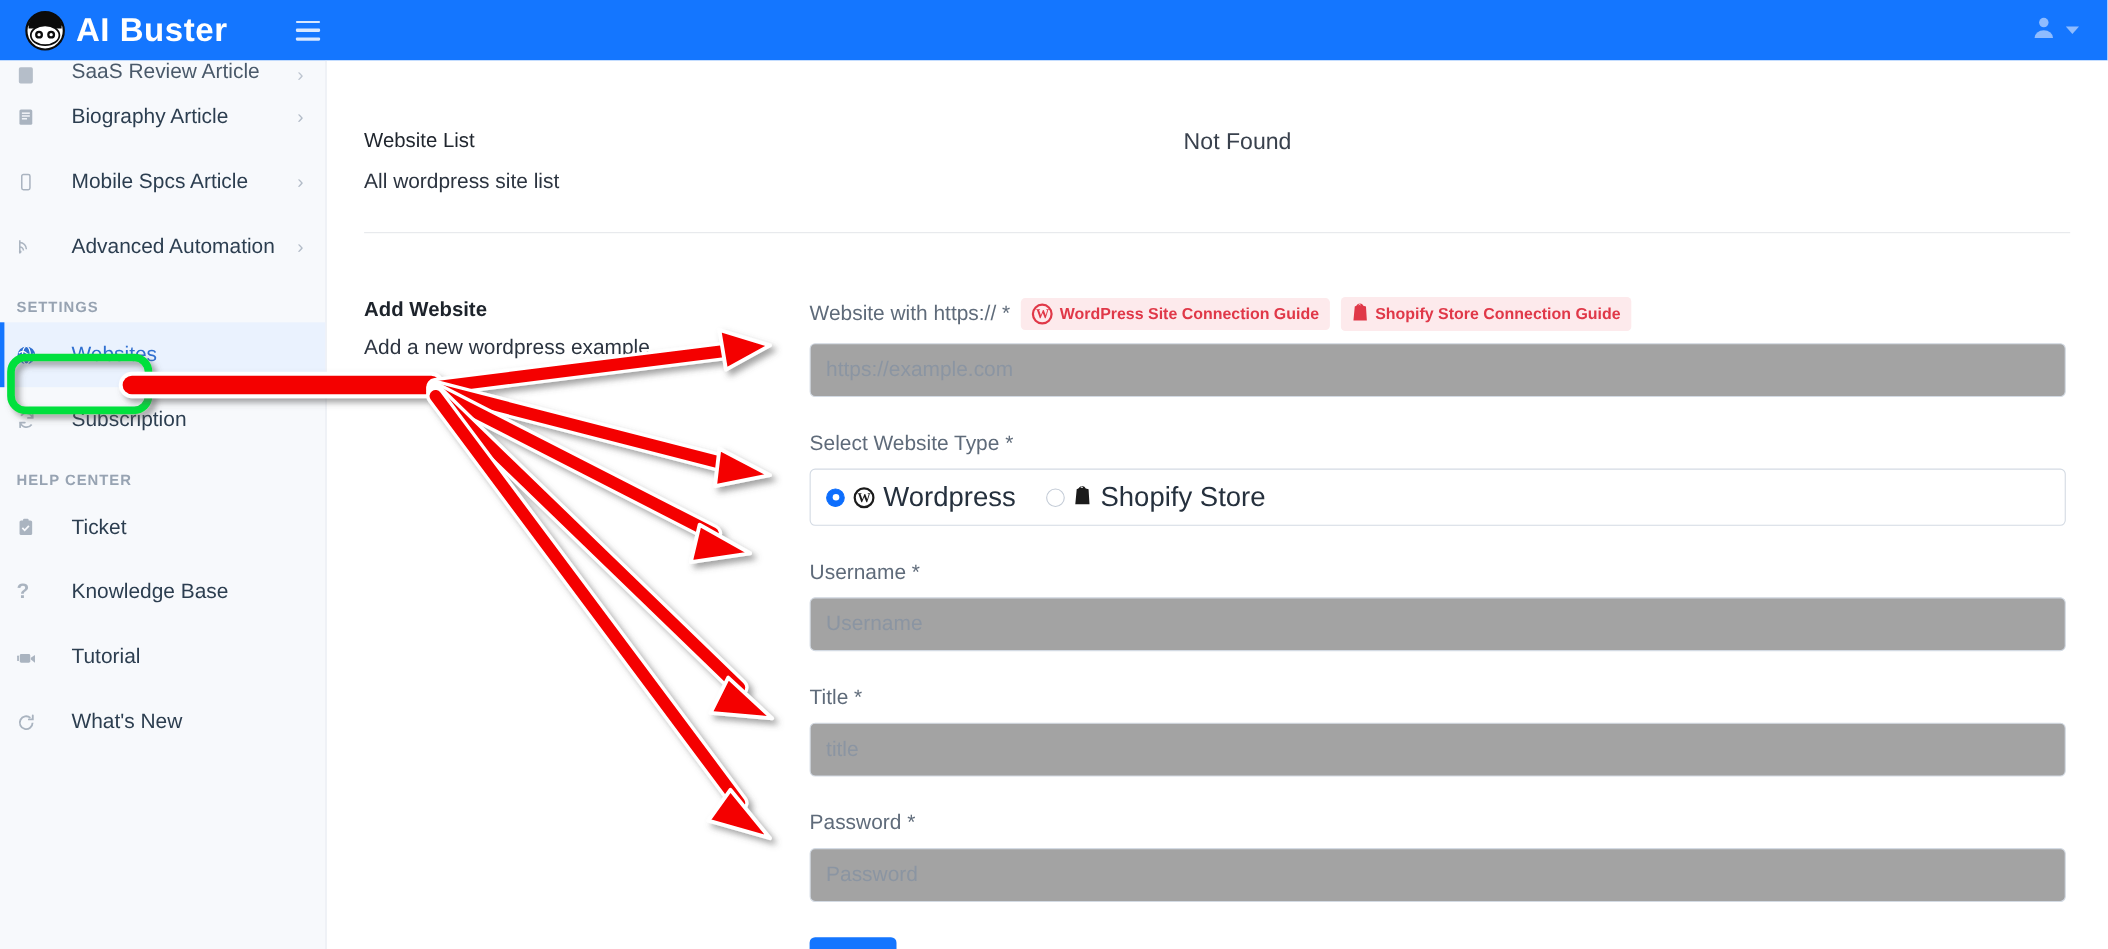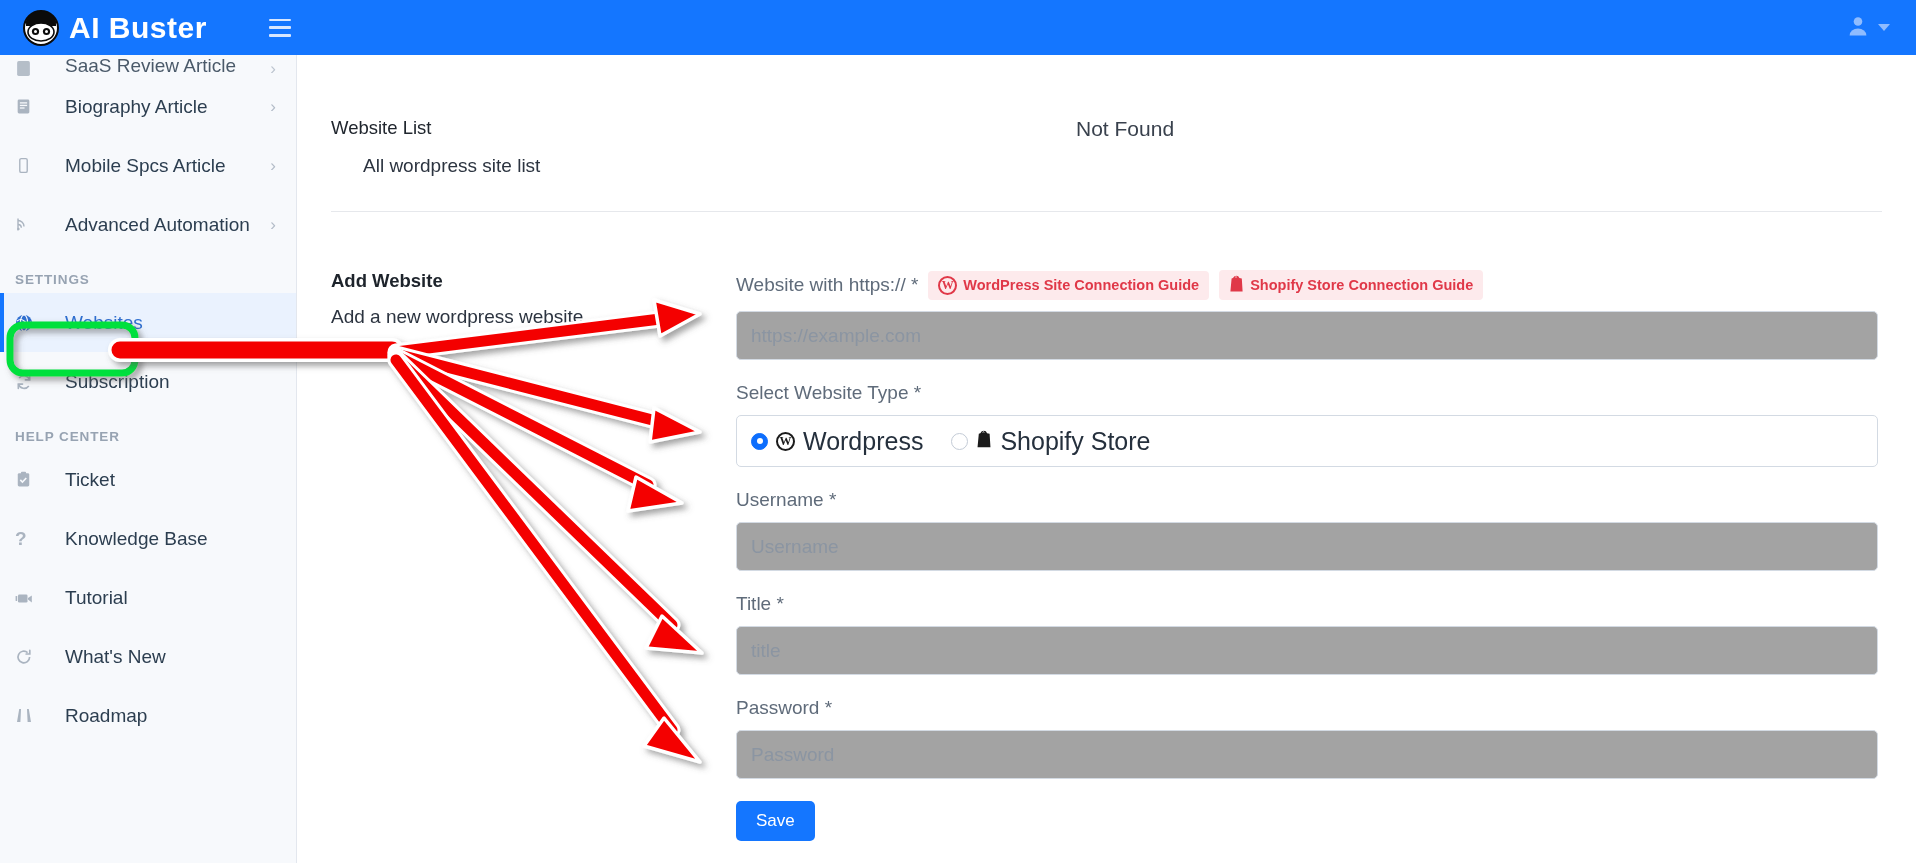--- a/index.html
+++ b/index.html
@@ -83,33 +83,33 @@
     width: 1619px; height: 808px; background: #fff; overflow: hidden;
   }
   .panel { padding: 0 34px; }
   .row-head {
     display: flex; align-items: flex-start;
     padding: 62px 0 34px 0;
     border-bottom: 1px solid #e6e8ec;
   }
   .row-head .left { width: 405px; flex: 0 0 405px; }
   .head-title { font-size: 18.5px; color: #20262e; margin-bottom: 16px; }
-  .head-sub { font-size: 19px; color: #2c3440; margin-left: 32px; }
+  .head-sub { font-size: 19px; color: #2c3440; }
   .not-found {
     flex: 1; text-align: left; padding-left: 340px;
     font-size: 21px; color: #39414d;
   }
 
   .row-form { display: flex; align-items: flex-start; padding-top: 58px; }
   .row-form .left { width: 405px; flex: 0 0 405px; }
   .form-title { font-size: 18.5px; font-weight: 700; color: #1d232b; margin-bottom: 14px; }
   .form-sub { font-size: 19px; color: #2c3440; }
   .row-form .right { flex: 1; padding-right: 4px; }
 
-  .field { margin-bottom: 22px; }
+  .field { margin-bottom: 32px; }
   .field-label {
     display: flex; align-items: center; gap: 10px;
     font-size: 19px; color: #5f6b7a; margin-bottom: 11px;
   }
   .badge {
     display: inline-flex; align-items: center; gap: 6px;
     background: #fdeaec; color: #e03848;
     font-size: 14.5px; font-weight: 700;
     padding: 5px 10px; border-radius: 4px; cursor: pointer;
     white-space: nowrap;
@@ -308,48 +308,37 @@
     <div class="nav-item">
       <span class="ico">
         <svg width="18" height="18" viewBox="0 0 18 18" fill="none" stroke="#aab4c0" stroke-width="1.7">
           <path d="M14.6 9 a5.8 5.8 0 1 1 -2 -4.4"></path>
           <path d="M14.8 2.4 v3.6 h-3.6" stroke-linecap="round"></path>
         </svg>
       </span>
       <span class="lbl">What's New</span>
     </div>
 
-    <div class="nav-item">
-      <span class="ico">
-        <svg width="18" height="17" viewBox="0 0 18 16" fill="#aab4c0">
-          <path d="M4.2 1.5 h9.6 l2.2 13 h-3.4 l-.6 -13 h-6 l-.6 13 h-3.4 Z"></path>
-          <rect x="8.3" y="2.4" width="1.4" height="3" fill="#f7f9fc"></rect>
-          <rect x="8.3" y="7" width="1.4" height="3" fill="#f7f9fc"></rect>
-          <rect x="8.3" y="11.6" width="1.4" height="3" fill="#f7f9fc"></rect>
-        </svg>
-      </span>
-      <span class="lbl">Roadmap</span>
-    </div>
   </div>
 
   <div class="main">
     <div class="panel">
 
       <div class="row-head">
         <div class="left">
           <div class="head-title">Website List</div>
           <div class="head-sub">All wordpress site list</div>
         </div>
         <div class="not-found">Not Found</div>
       </div>
 
       <div class="row-form">
         <div class="left">
           <div class="form-title">Add Website</div>
-          <div class="form-sub">Add a new wordpress website</div>
+          <div class="form-sub">Add a new wordpress example</div>
         </div>
 
         <div class="right">
 
           
           <div class="field">
             <div class="field-label">
               <span>Website with https:// *</span>
               <span class="badge">
                 <span class="wp-logo-circle">W</span>

